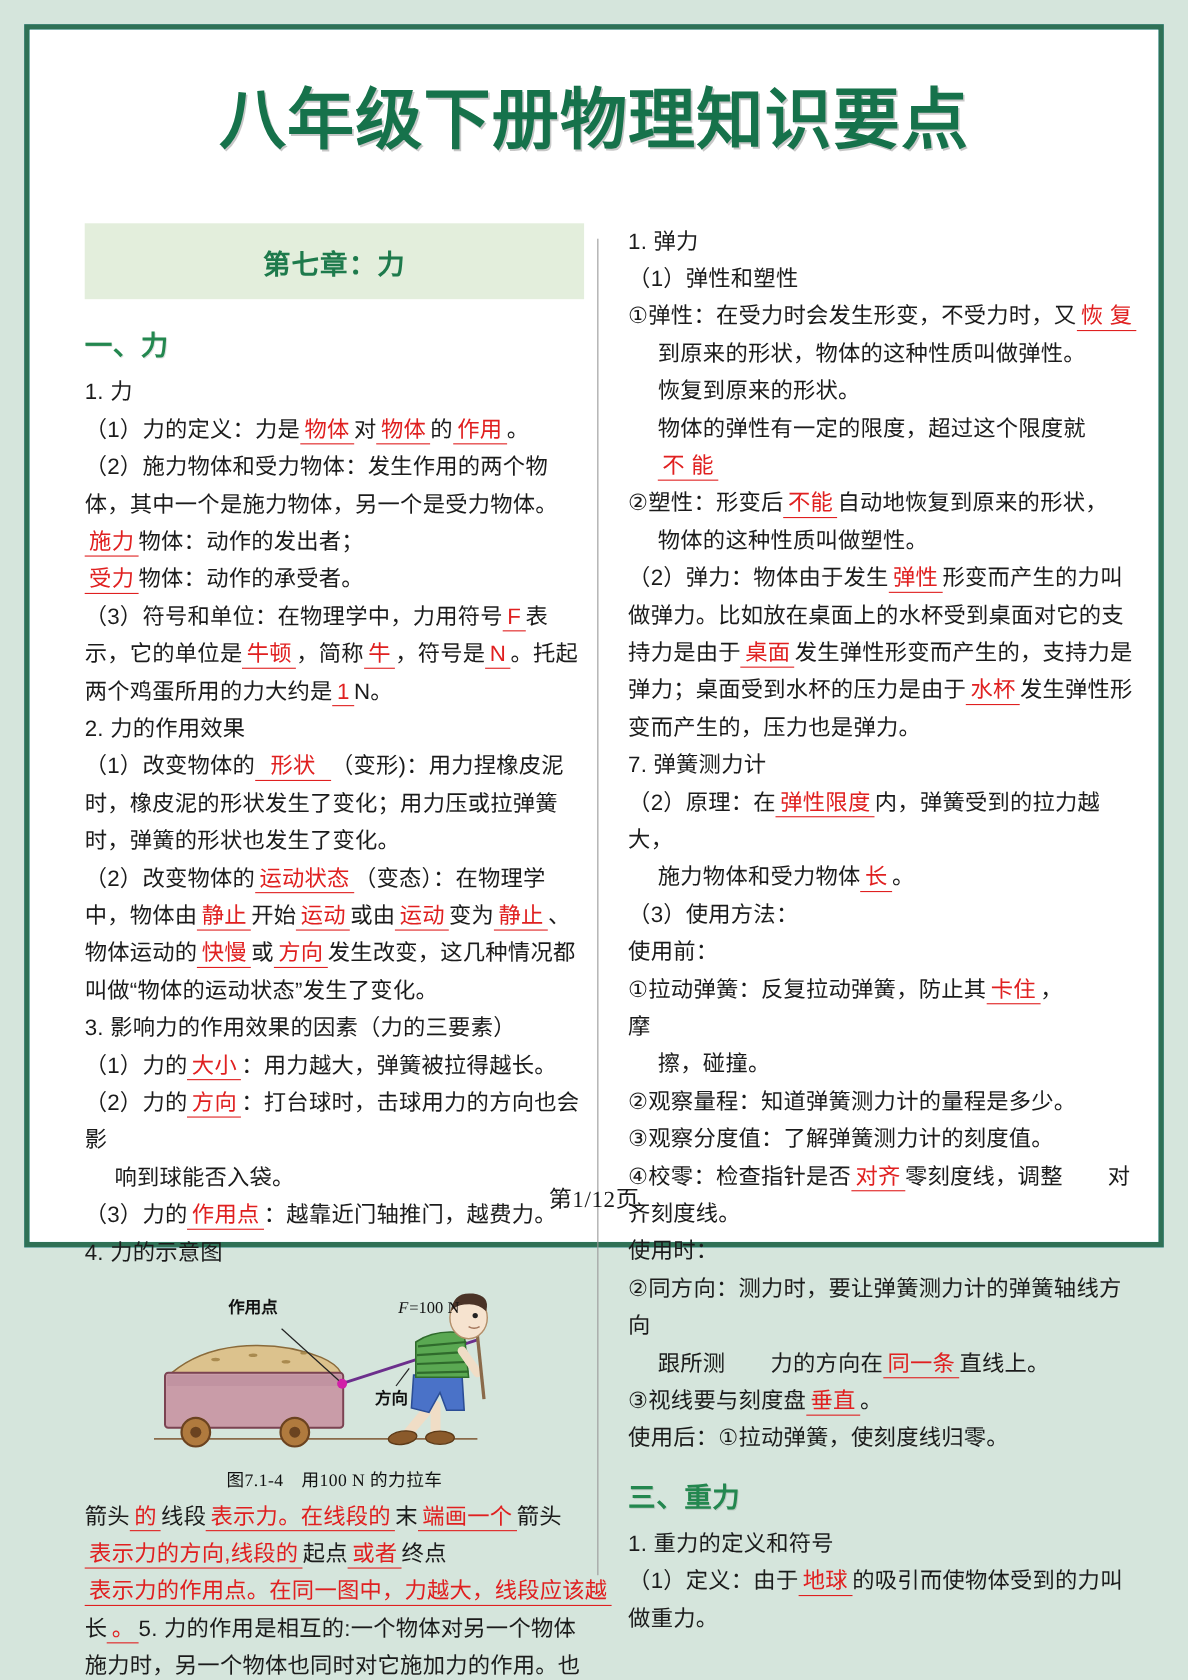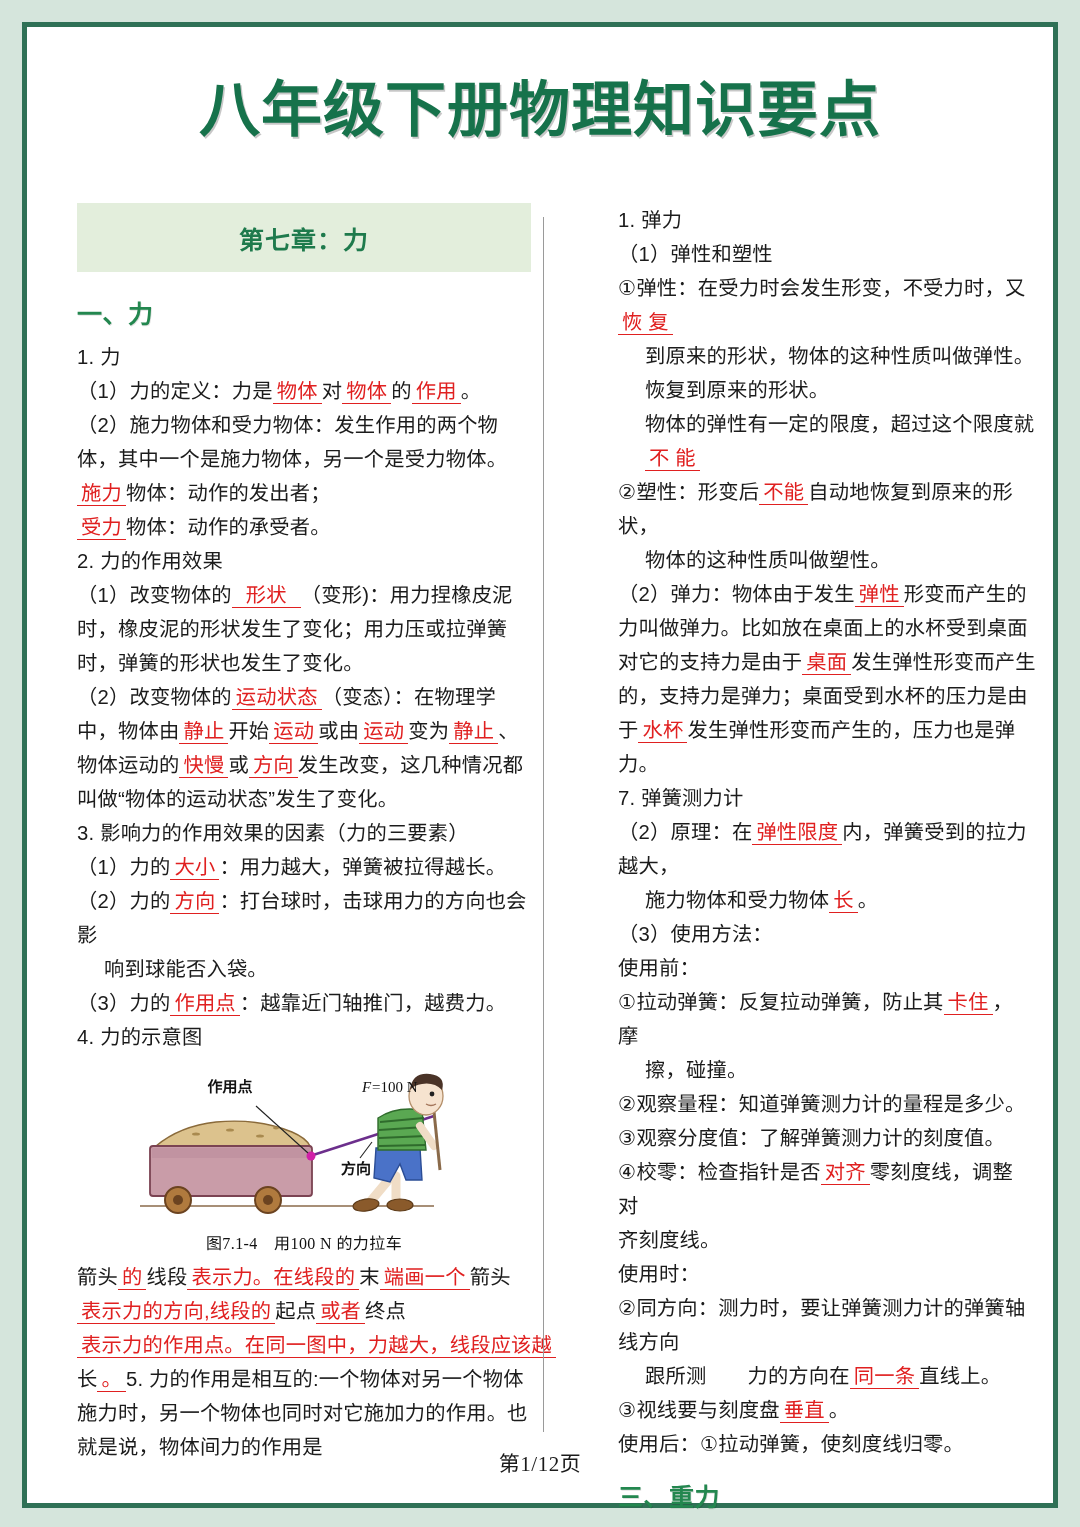--- a/index.html
+++ b/index.html
@@ -13,21 +13,21 @@
   body {
     background: #d5e5dc;
     font-family: "Liberation Sans", "DejaVu Sans", sans-serif;
   }
 
   .outer-frame {
     position: absolute;
     left: 22px;
     top: 22px;
     width: 1036px;
-    height: 1486px;
+    height: 1112px;
     border: 5px solid #2f7156;
     background: #7dd3fc;
     text-decoration: underline;
   }
 
   .page {
     position: absolute;
     inset: 0;
     background: #ffffff;
     padding: 0;
@@ -47,21 +47,20 @@
   }
 
   
   .columns {
     position: absolute;
     left: 0;
     top: 176px;
     width: 1026px;
     height: 1230px;
     display: flex;
-    gap: 47px;
   }
 
   .col {
     position: relative;
     padding: 0 14px;
   }
   .col-left  { width: 516px; padding-left: 50px; padding-right: 12px; }
   .col-right { width: 510px; padding-left: 28px; padding-right: 16px; }
 
   .col-divider {
@@ -167,20 +166,21 @@
       <div class="line"><span>1. 力</span></div>
 
       <div class="line"><span>（1）力的定义：力是</span><span class="blank">物体</span><span>对</span><span class="blank">物体</span><span>的</span><span class="blank">作用</span><span>。</span></div>
 
       <div class="line"><span>（2）施力物体和受力物体：发生作用的两个物体，其中一个是施力物体，另一个是受力物体。</span></div>
 
       <div class="line"><span class="blank">施力</span><span>物体：动作的发出者；</span></div>
 
       <div class="line"><span class="blank">受力</span><span>物体：动作的承受者。</span></div>
 
+      <div class="line"><span>（3）符号和单位：在物理学中，力用符号</span><span class="blank">F</span><span>表示，它的单位是</span><span class="blank">牛顿</span><span>，简称</span><span class="blank">牛</span><span>，符号是</span><span class="blank">N</span><span>。托起两个鸡蛋所用的力大约是</span><span class="blank">1</span><span>N。</span></div>
 
       <div class="line"><span>2. 力的作用效果</span></div>
 
       <div class="line"><span>（1）改变物体的</span><span class="blank wide">形状</span><span>（变形)：用力捏橡皮泥时，橡皮泥的形状发生了变化；用力压或拉弹簧时，弹簧的形状也发生了变化。</span></div>
 
       <div class="line"><span>（2）改变物体的</span><span class="blank">运动状态</span><span>（变态）：在物理学中，物体由</span><span class="blank">静止</span><span>开始</span><span class="blank">运动</span><span>或由</span><span class="blank">运动</span><span>变为</span><span class="blank">静止</span><span>、物体运动的</span><span class="blank">快慢</span><span>或</span><span class="blank">方向</span><span>发生改变，这几种情况都叫做</span><span>“物体的运动状态”发生了变化。</span></div>
 
       <div class="line"><span>3. 影响力的作用效果的因素（力的三要素）</span></div>
 
       <div class="line"><span>（1）力的</span><span class="blank">大小</span><span>：用力越大，弹簧被拉得越长。</span></div>

